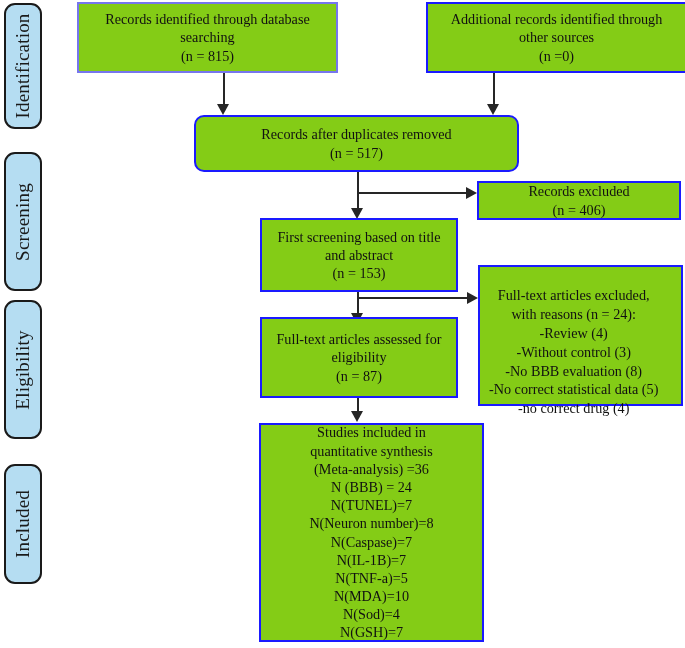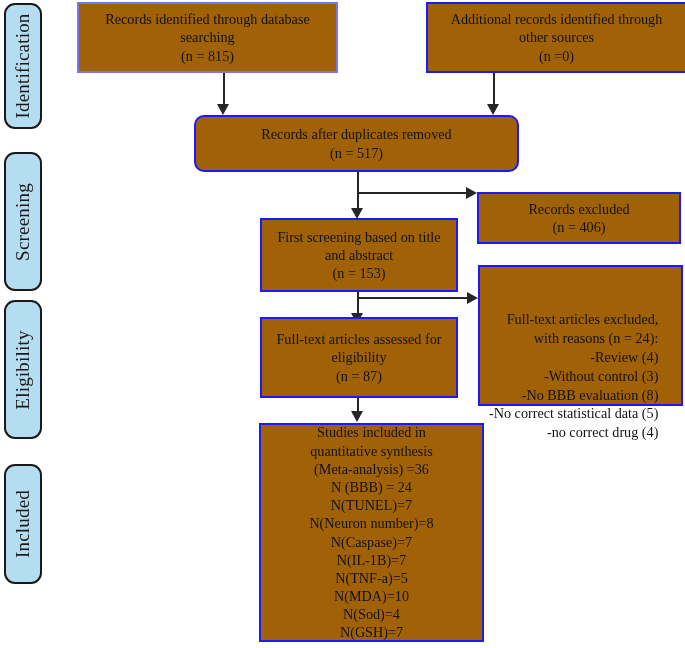--- a/index.html
+++ b/index.html
@@ -34,44 +34,43 @@
     white-space: nowrap;
     font-size: 19px;
     color: #1a1a1a;
     letter-spacing: 0.2px;
   }
 
   
   .flow-box {
     position: absolute;
     box-sizing: border-box;
-    background: #a16207;
+    background: #84cc16;
     border: 2px solid #1a1aff;
     display: flex;
     align-items: center;
     justify-content: center;
   }
   .flow-box.lavender { border-color: #7676ee; }
   .flow-box .box-text {
     font-size: 14.2px;
     line-height: 1.28;
     color: #111111;
     text-align: center;
     white-space: pre-line;
     padding: 0 6px;
   }
   .flow-box.left-text {
     align-items: flex-start;
     justify-content: flex-start;
   }
   .flow-box.left-text .box-text {
-    text-align: right;
-    padding: 9px 6px 0 9px;
+    text-align: center;
+    padding: 19px 6px 0 9px;
     line-height: 1.33;
-    margin-top: 34px;
   }
 
   
   .v-line {
     position: absolute;
     width: 2px;
     background: #262626;
   }
   .h-line {
     position: absolute;
@@ -138,21 +137,21 @@
     <span class="box-text">Records after duplicates removed
 (n = 517)</span>
   </div>
 
   <div class="v-line" style="left:357px; top:172px; height:39px;"></div>
   <div class="arrow-down" style="left:351px; top:208px;"></div>
 
   <div class="h-line" style="left:357px; top:192px; width:112px;"></div>
   <div class="arrow-right" style="left:466px; top:187px;"></div>
 
-  <div class="flow-box" style="left:477px; top:192px; width:204px; height:52px;">
+  <div class="flow-box" style="left:477px; top:181px; width:204px; height:39px;">
     <span class="box-text">Records excluded
 (n = 406)</span>
   </div>
 
   <div class="flow-box" style="left:260px; top:218px; width:198px; height:74px;">
     <span class="box-text">First screening based on title
 and abstract
 (n = 153)</span>
   </div>
 

